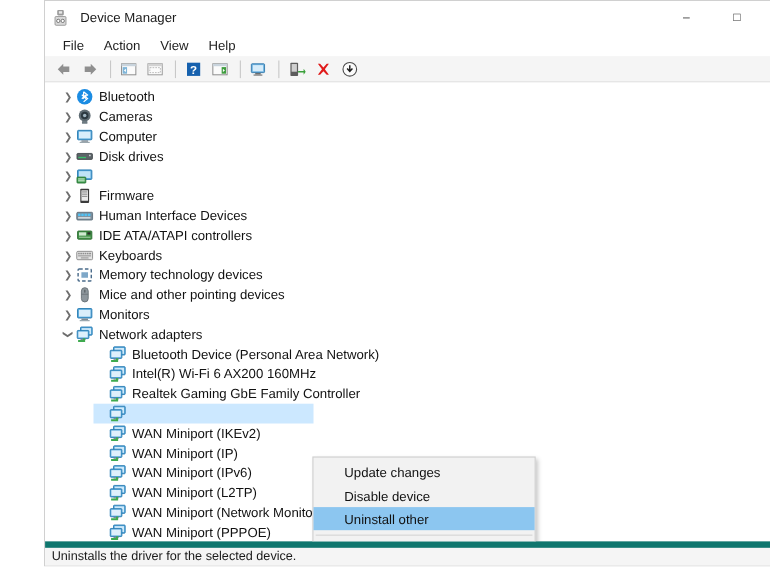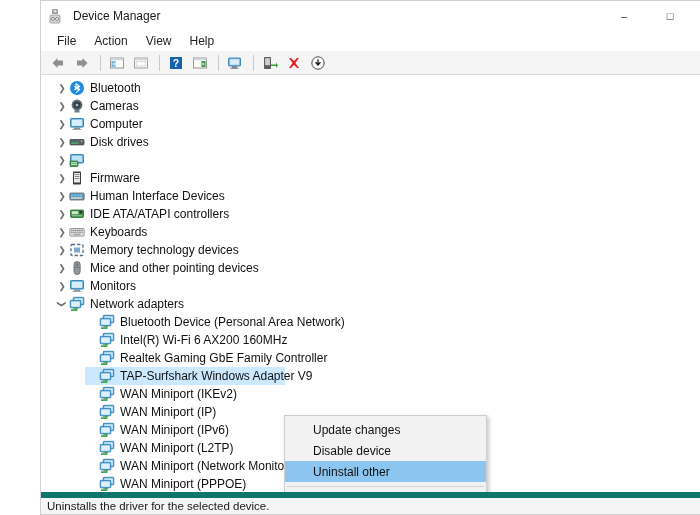--- a/index.html
+++ b/index.html
@@ -507,21 +507,20 @@
           <span class="ico">
             <svg class="ic" viewBox="0 0 16 16">
               <rect x="4.2" y="1.3" width="10.6" height="7.4" rx="0.7" fill="#4ea3d8" stroke="#2f7fb5" stroke-width="0.85"></rect>
               <rect x="5.2" y="2.3" width="8.6" height="5.4" fill="#cfe9fa"></rect>
               <rect x="1.2" y="4.4" width="10.6" height="7.4" rx="0.7" fill="#4ea3d8" stroke="#2f7fb5" stroke-width="0.85"></rect>
               <rect x="2.2" y="5.4" width="8.6" height="5.4" fill="#dff0fc"></rect>
               <rect x="4.2" y="12" width="4.6" height="1.1" fill="#7d8a93"></rect>
               <path d="M2 13.2 L6.5 13.2 L6.5 11.6 L8.4 11.6 L8.4 15 L2 15 Z" fill="#3faa4f"></path>
             </svg>
           </span>
-          <span class="lbl">TAP-Surfshark Windows Adapter V9</span>
         </div>
         <div class="row lvl2">
           <span class="spacer"></span>
           <span class="ico">
             <svg class="ic" viewBox="0 0 16 16">
               <rect x="4.2" y="1.3" width="10.6" height="7.4" rx="0.7" fill="#4ea3d8" stroke="#2f7fb5" stroke-width="0.85"></rect>
               <rect x="5.2" y="2.3" width="8.6" height="5.4" fill="#cfe9fa"></rect>
               <rect x="1.2" y="4.4" width="10.6" height="7.4" rx="0.7" fill="#4ea3d8" stroke="#2f7fb5" stroke-width="0.85"></rect>
               <rect x="2.2" y="5.4" width="8.6" height="5.4" fill="#dff0fc"></rect>
               <rect x="4.2" y="12" width="4.6" height="1.1" fill="#7d8a93"></rect>

